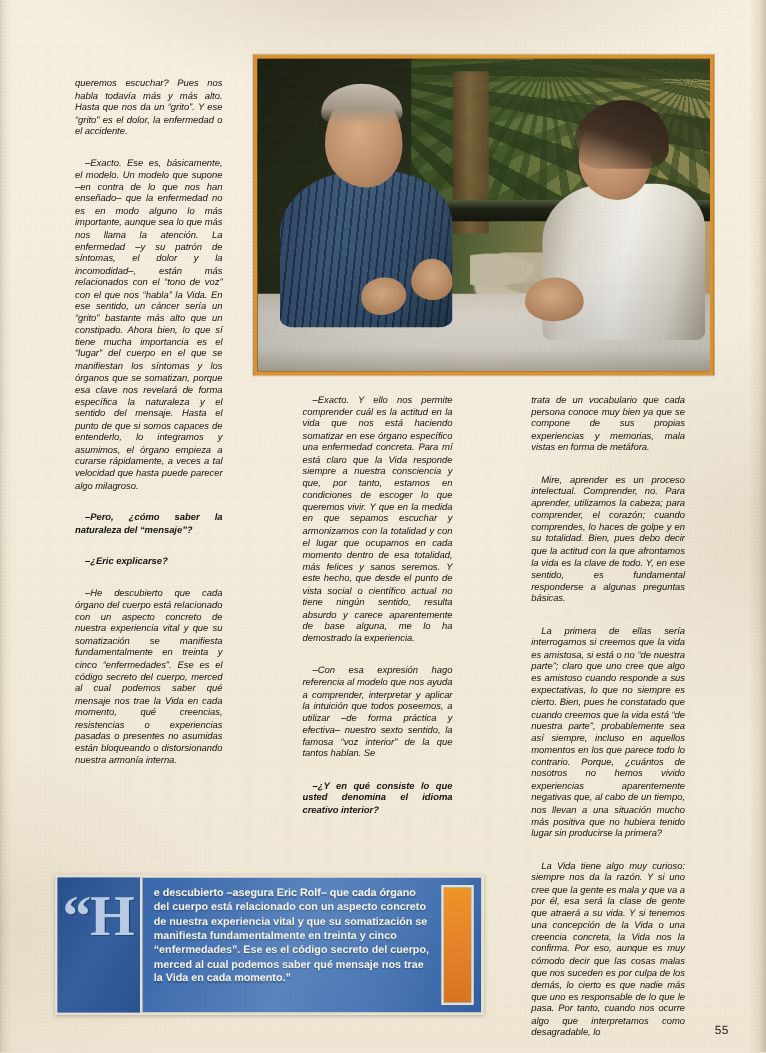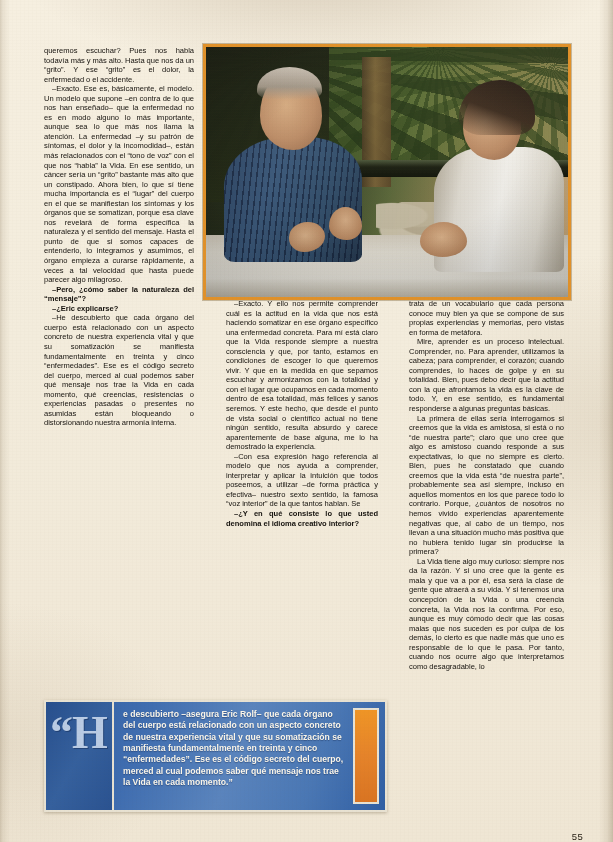--- a/index.html
+++ b/index.html
@@ -53,21 +53,21 @@
   
   .col {
     position: absolute;
     font-size: 7.55px;
     line-height: 9.55px;
     text-align: justify;
     color: #15120e;
     letter-spacing: -0.02px;
     word-spacing: -0.1px;
   }
-  .col p { margin: 0; text-indent: 8px; }
+  .col p { margin: 16px; text-indent: 8px; font-style: italic; }
   .col p.noind { text-indent: 0; }
   .col b { font-weight: bold; }
 
   #col1 { left: 44px;  top: 46px;  width: 150px; }
   #col2 { left: 226px; top: 299px; width: 152px; }
   #col3 { left: 409px; top: 299px; width: 155px; }
 
   
   #photo-frame {
     position: absolute;
@@ -230,21 +230,21 @@
     flex: 0 0 26px;
     margin: 6px 6px 6px 0;
     background: linear-gradient(180deg, #ef9526 0%, #e5832a 50%, #d97422 100%);
     border: 2px solid #e8e2d2;
     box-sizing: border-box;
   }
 
   
   #pageno {
     position: absolute;
-    right: 30px; bottom: 0;
+    right: 30px; bottom: 12px;
     font-size: 9.5px;
     color: #2a2318;
     letter-spacing: .3px;
   }
 </style>
 </head>
 <body>
 
 <div id="page">
 
@@ -280,21 +280,21 @@
     <p>–He descubierto que cada órgano del cuerpo está relacionado con un aspecto concreto de nuestra experiencia vital y que su somatización se manifiesta fundamentalmente en treinta y cinco “enfermedades”. Ese es el código secreto del cuerpo, merced al cual podemos saber qué mensaje nos trae la Vida en cada momento, qué creencias, resistencias o experiencias pasadas o presentes no asumidas están bloqueando o distorsionando nuestra armonía interna.</p>
   </div>
 
   <div id="col2" class="col">
     <p>–Exacto. Y ello nos permite comprender cuál es la actitud en la vida que nos está haciendo somatizar en ese órgano específico una enfermedad concreta. Para mí está claro que la Vida responde siempre a nuestra consciencia y que, por tanto, estamos en condiciones de escoger lo que queremos vivir. Y que en la medida en que sepamos escuchar y armonizamos con la totalidad y con el lugar que ocupamos en cada momento dentro de esa totalidad, más felices y sanos seremos. Y este hecho, que desde el punto de vista social o científico actual no tiene ningún sentido, resulta absurdo y carece aparentemente de base alguna, me lo ha demostrado la experiencia.</p>
     <p>–Con esa expresión hago referencia al modelo que nos ayuda a comprender, interpretar y aplicar la intuición que todos poseemos, a utilizar –de forma práctica y efectiva– nuestro sexto sentido, la famosa “voz interior” de la que tantos hablan. Se</p>
     <p><b>–¿Y en qué consiste lo que usted denomina el idioma creativo interior?</b></p>
   </div>
 
   <div id="col3" class="col">
-    <p class="noind">trata de un vocabulario que cada persona conoce muy bien ya que se compone de sus propias experiencias y memorias, pero vistas en forma de metáfora.</p>
+    <p class="noind">trata de un vocabulario que cada persona conoce muy bien ya que se compone de sus propias experiencias y memorias, mala vistas en forma de metáfora.</p>
     <p>Mire, aprender es un proceso intelectual. Comprender, no. Para aprender, utilizamos la cabeza; para comprender, el corazón; cuando comprendes, lo haces de golpe y en su totalidad. Bien, pues debo decir que la actitud con la que afrontamos la vida es la clave de todo. Y, en ese sentido, es fundamental responderse a algunas preguntas básicas.</p>
     <p>La primera de ellas sería interrogarnos si creemos que la vida es amistosa, si está o no “de nuestra parte”; claro que uno cree que algo es amistoso cuando responde a sus expectativas, lo que no siempre es cierto. Bien, pues he constatado que cuando creemos que la vida está “de nuestra parte”, probablemente sea así siempre, incluso en aquellos momentos en los que parece todo lo contrario. Porque, ¿cuántos de nosotros no hemos vivido experiencias aparentemente negativas que, al cabo de un tiempo, nos llevan a una situación mucho más positiva que no hubiera tenido lugar sin producirse la primera?</p>
     <p>La Vida tiene algo muy curioso: siempre nos da la razón. Y si uno cree que la gente es mala y que va a por él, esa será la clase de gente que atraerá a su vida. Y si tenemos una concepción de la Vida o una creencia concreta, la Vida nos la confirma. Por eso, aunque es muy cómodo decir que las cosas malas que nos suceden es por culpa de los demás, lo cierto es que nadie más que uno es responsable de lo que le pasa. Por tanto, cuando nos ocurre algo que interpretamos como desagradable, lo</p>
   </div>
 
   <div id="pullquote">
     <div id="pq-capcell">
       <div id="pq-cap">“H</div>
     </div>
     <div id="pq-body">e descubierto –asegura Eric Rolf– que cada órgano del cuerpo está relacionado con un aspecto concreto de nuestra experiencia vital y que su somatización se manifiesta fundamentalmente en treinta y cinco “enfermedades”. Ese es el código secreto del cuerpo, merced al cual podemos saber qué mensaje nos trae la Vida en cada momento.”</div>

